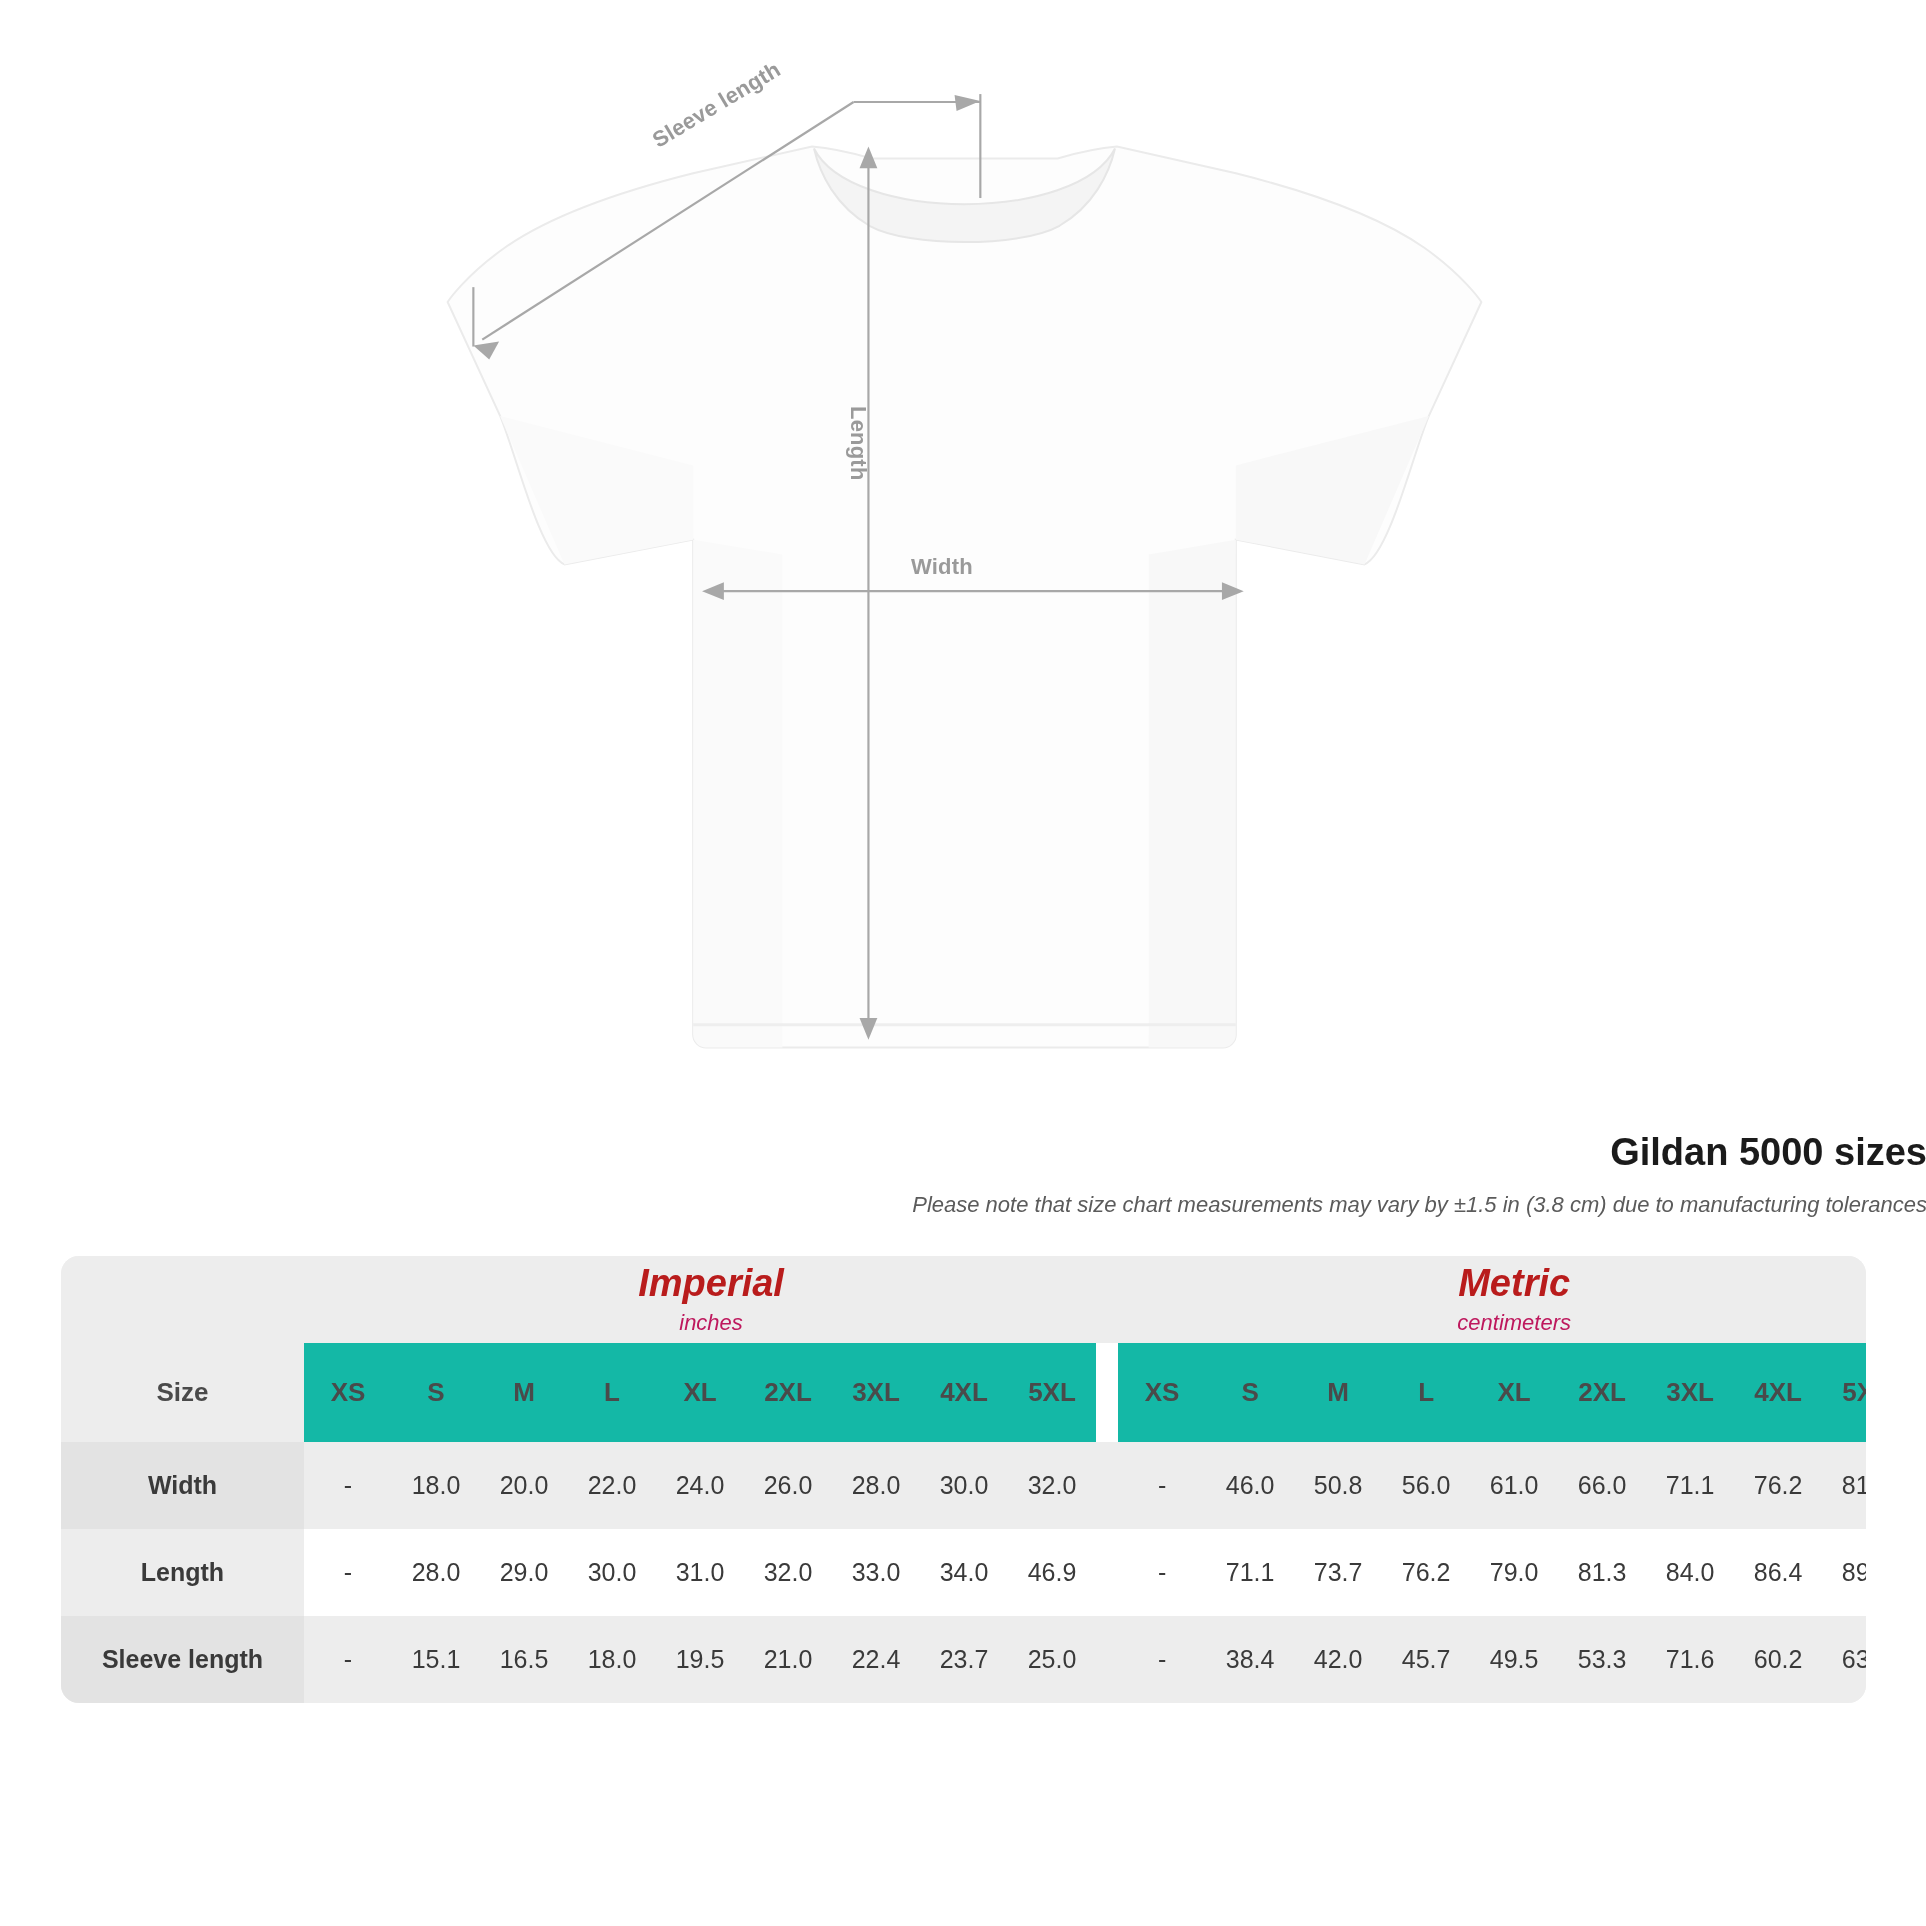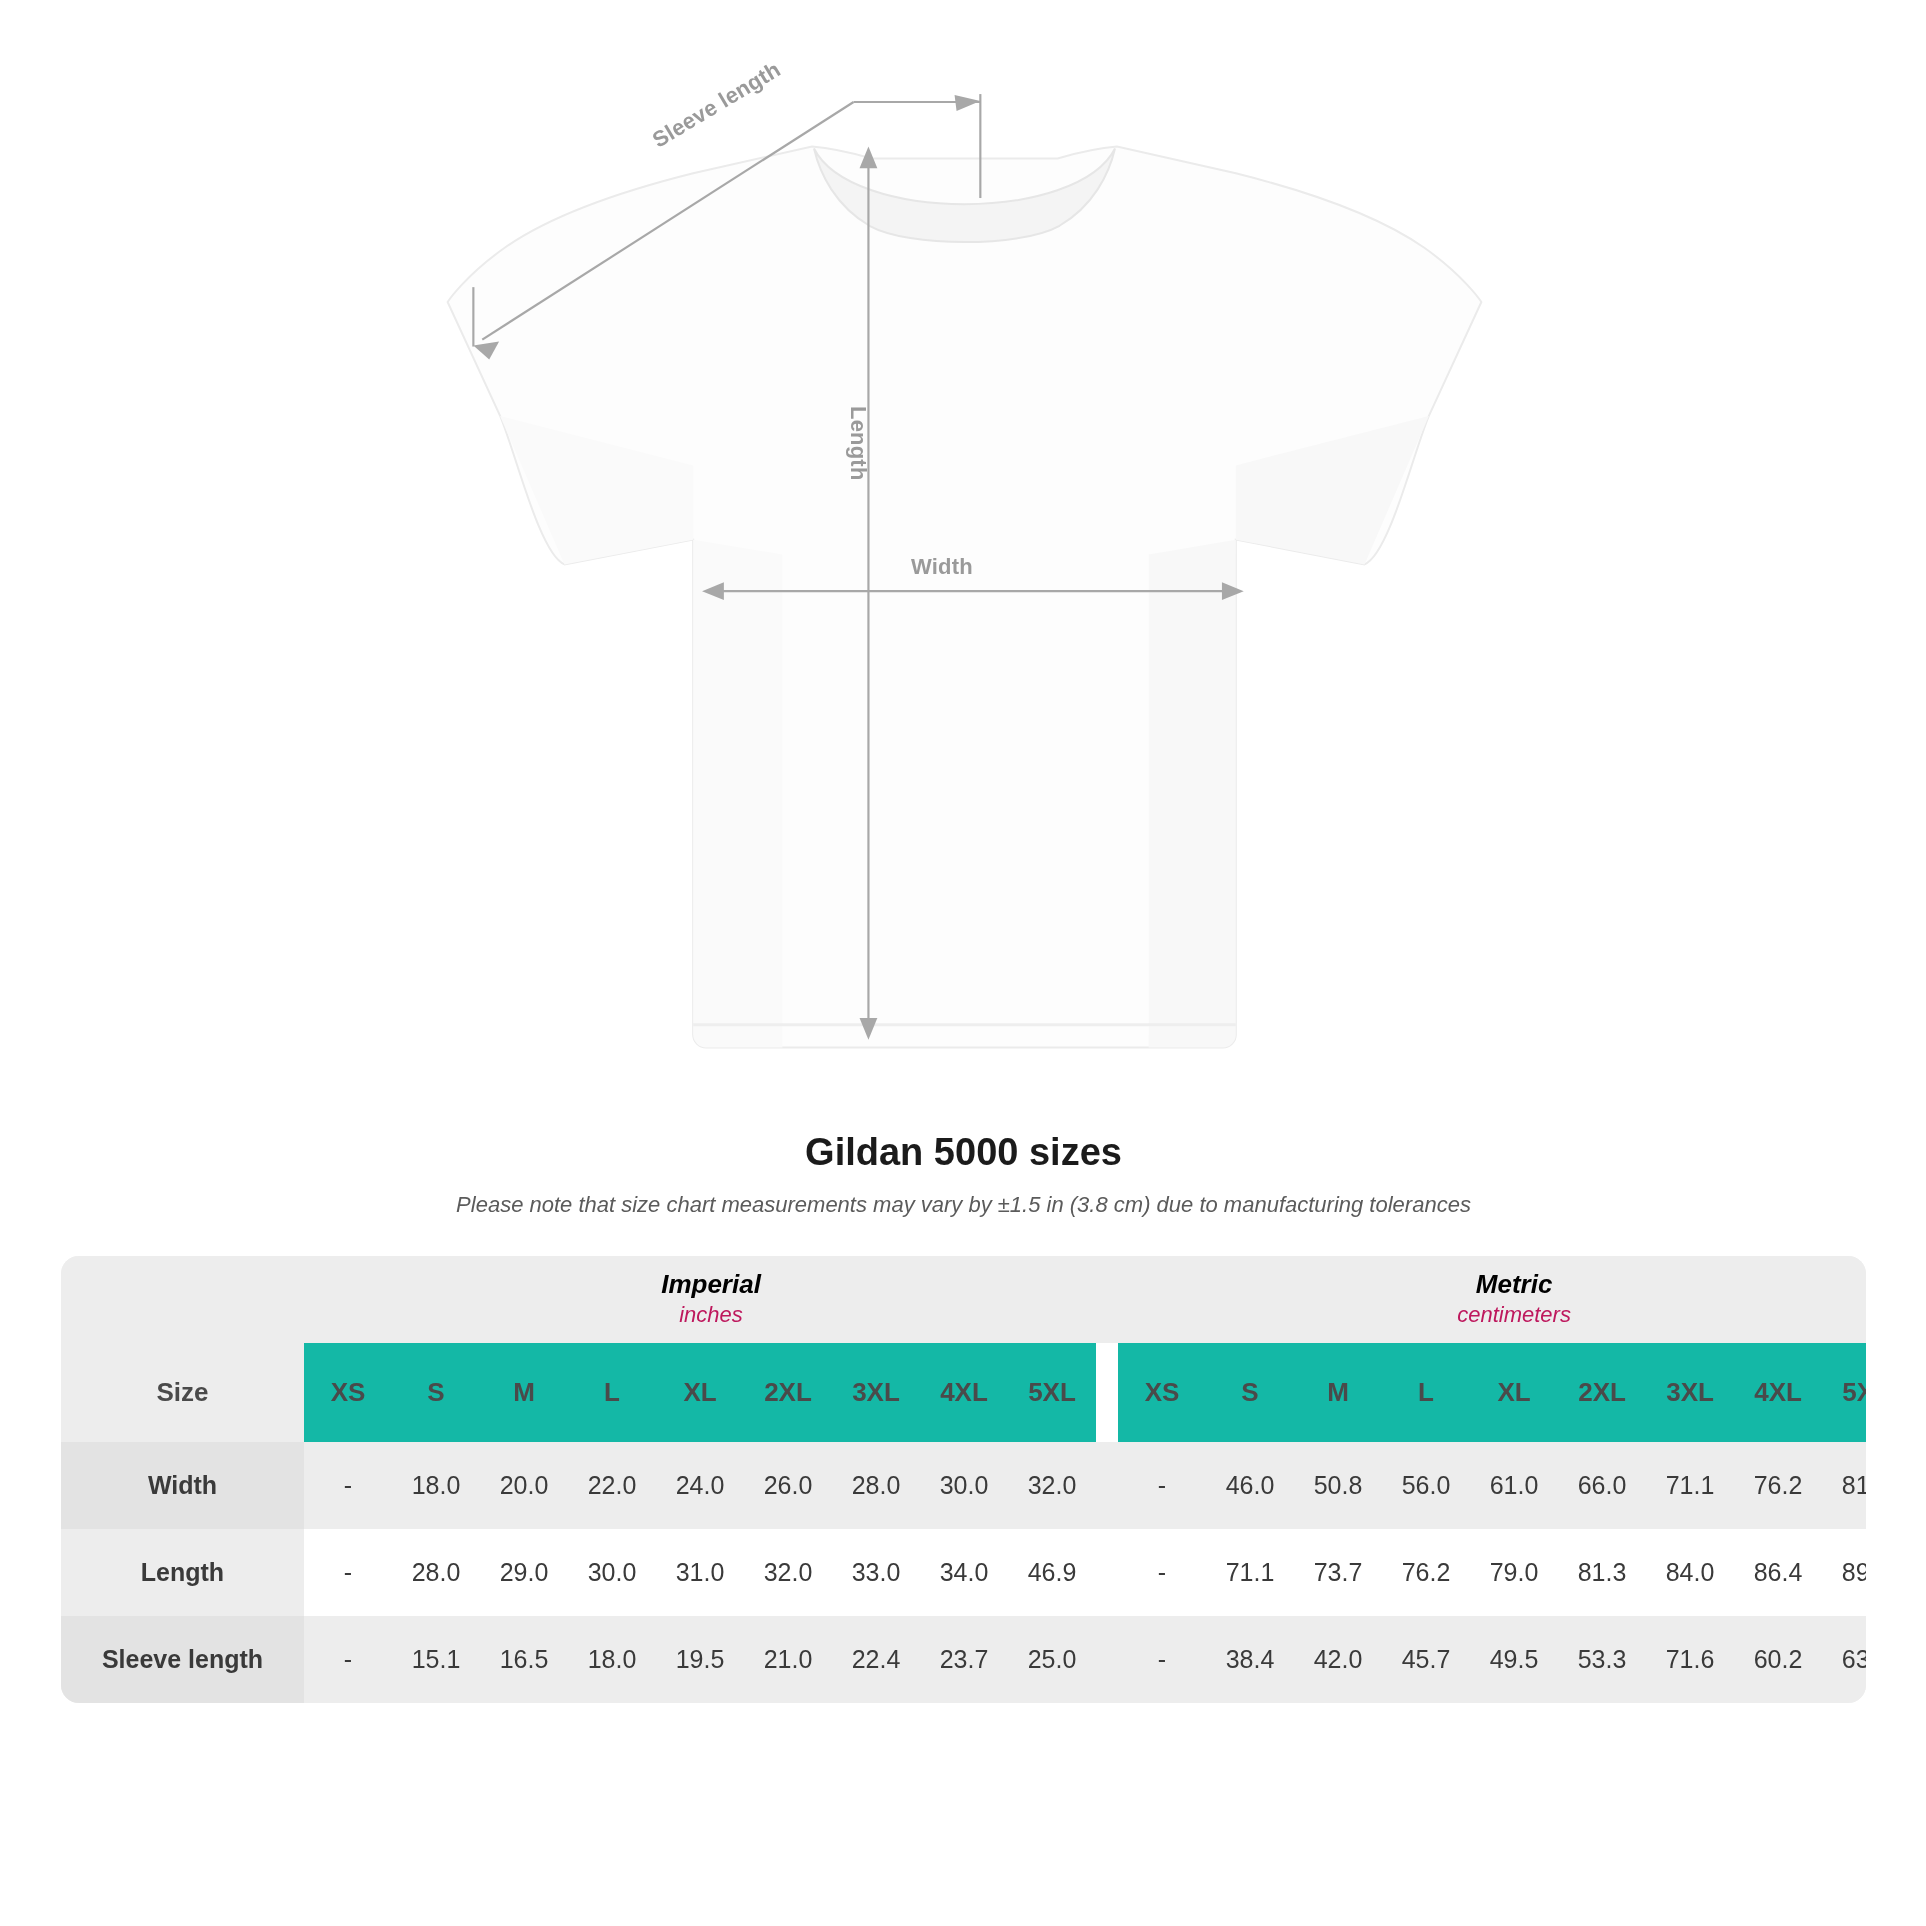--- a/index.html
+++ b/index.html
@@ -46,21 +46,21 @@
     transform: rotate(90deg);
     transform-origin: left top;
   }
   .dim-label.width {
     left: 911px;
     top: 554px;
   }
 
   
   .title-block {
-    text-align: center;
+    text-align: right;
     margin-top: 22px;
   }
   .chart-title {
     font-size: 38px;
     font-weight: bold;
     color: #1b1b1b;
     margin: 0 0 18px 0;
   }
   .chart-note {
     font-size: 22px;
@@ -87,24 +87,24 @@
     color: #3a3a3a;
     padding: 0;
     height: 87px;
     border: none;
   }
   .unit-head {
     background: #ededed;
     height: 149px;
   }
   .unit-head .unit-name {
-    font-size: 26px;
+    font-size: 38px;
     font-style: italic;
     font-weight: bold;
-    color: #000000;
+    color: #b91c1c;
     line-height: 1.25;
   }
   .unit-head .unit-sub {
     font-size: 22px;
     font-style: italic;
     color: #be185d;
     line-height: 1.4;
   }
   tr.head-row td {
     background: #14b8a6;

